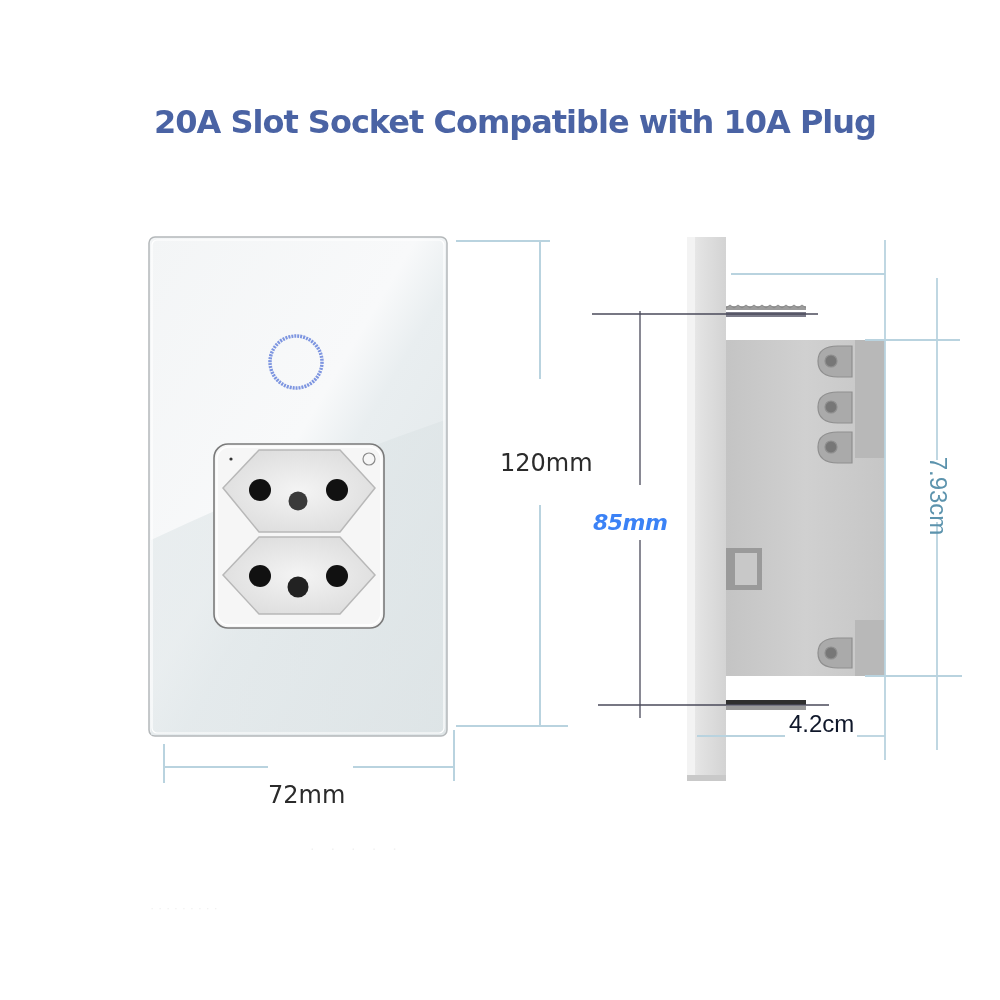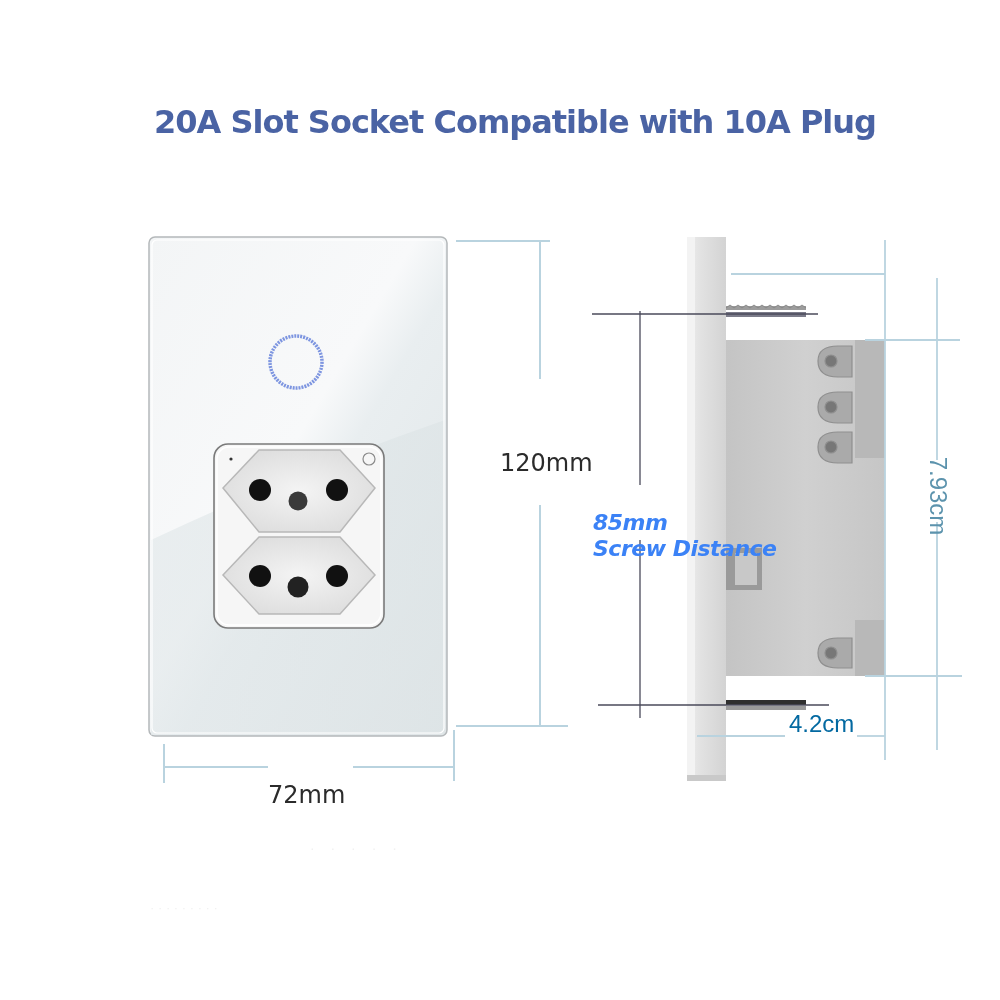--- a/index.html
+++ b/index.html
@@ -57,21 +57,21 @@
       margin-top: 32px;
     }
     .screw-label .l1 { font-size: 22px; display: block; letter-spacing: -0.5px; }
     .screw-label .l2 { font-size: 22px; display: block; letter-spacing: -0.5px; }
     .dim-42 {
       position: absolute;
       left: 789px;
       top: 710px;
       font-family: "Liberation Sans", sans-serif;
       font-size: 24px;
-      color: #0369a1;
+      color: #0f172a;
     }
     .dim-793 {
       position: absolute;
       left: 898px;
       top: 482px;
       font-family: "Liberation Sans", sans-serif;
       font-size: 24px;
       color: #5c93ad;
       transform: rotate(90deg);
       transform-origin: center center;
@@ -219,21 +219,20 @@
         <line x1="857" y1="736" x2="885" y2="736"></line>
       </g>
     </g>
   </svg>
 
   <div class="dim-label dim-120">120mm</div>
   <div class="dim-label dim-72">72mm</div>
 
   <div class="screw-label">
     <span class="l1">85mm</span>
-    <span class="l2">Screw Distance</span>
   </div>
 
   <div class="dim-42">4.2cm</div>
   <div class="dim-793">7.93cm</div>
 
   <div class="faint-text faint-1">· · · · ·</div>
   <div class="faint-text faint-2">· · · · · · · · ·</div>
 </div>
 
 </body></html>

